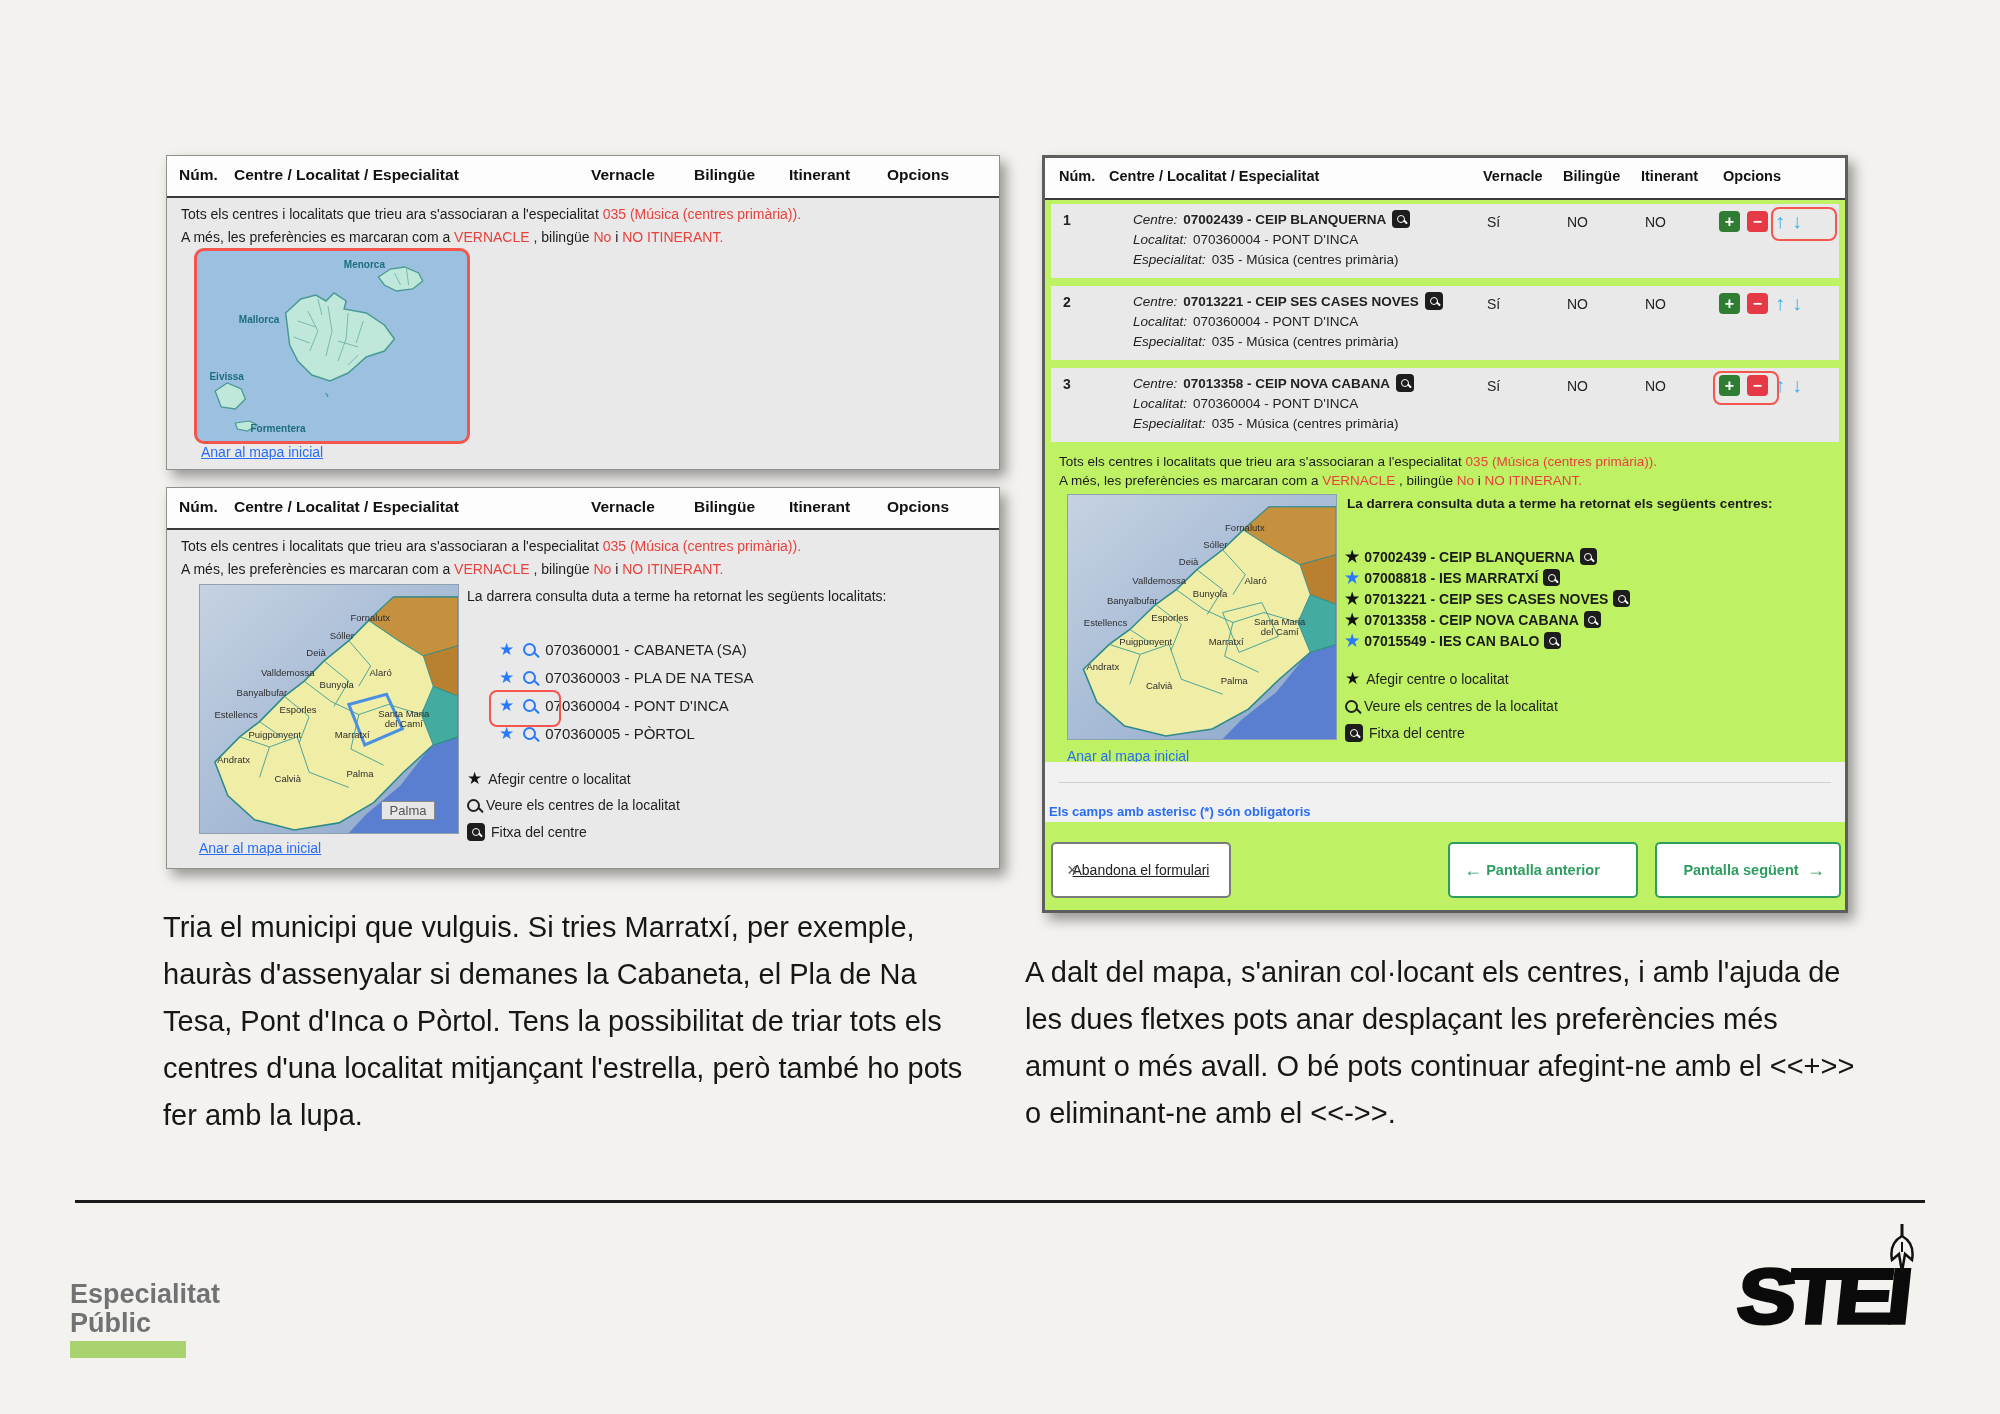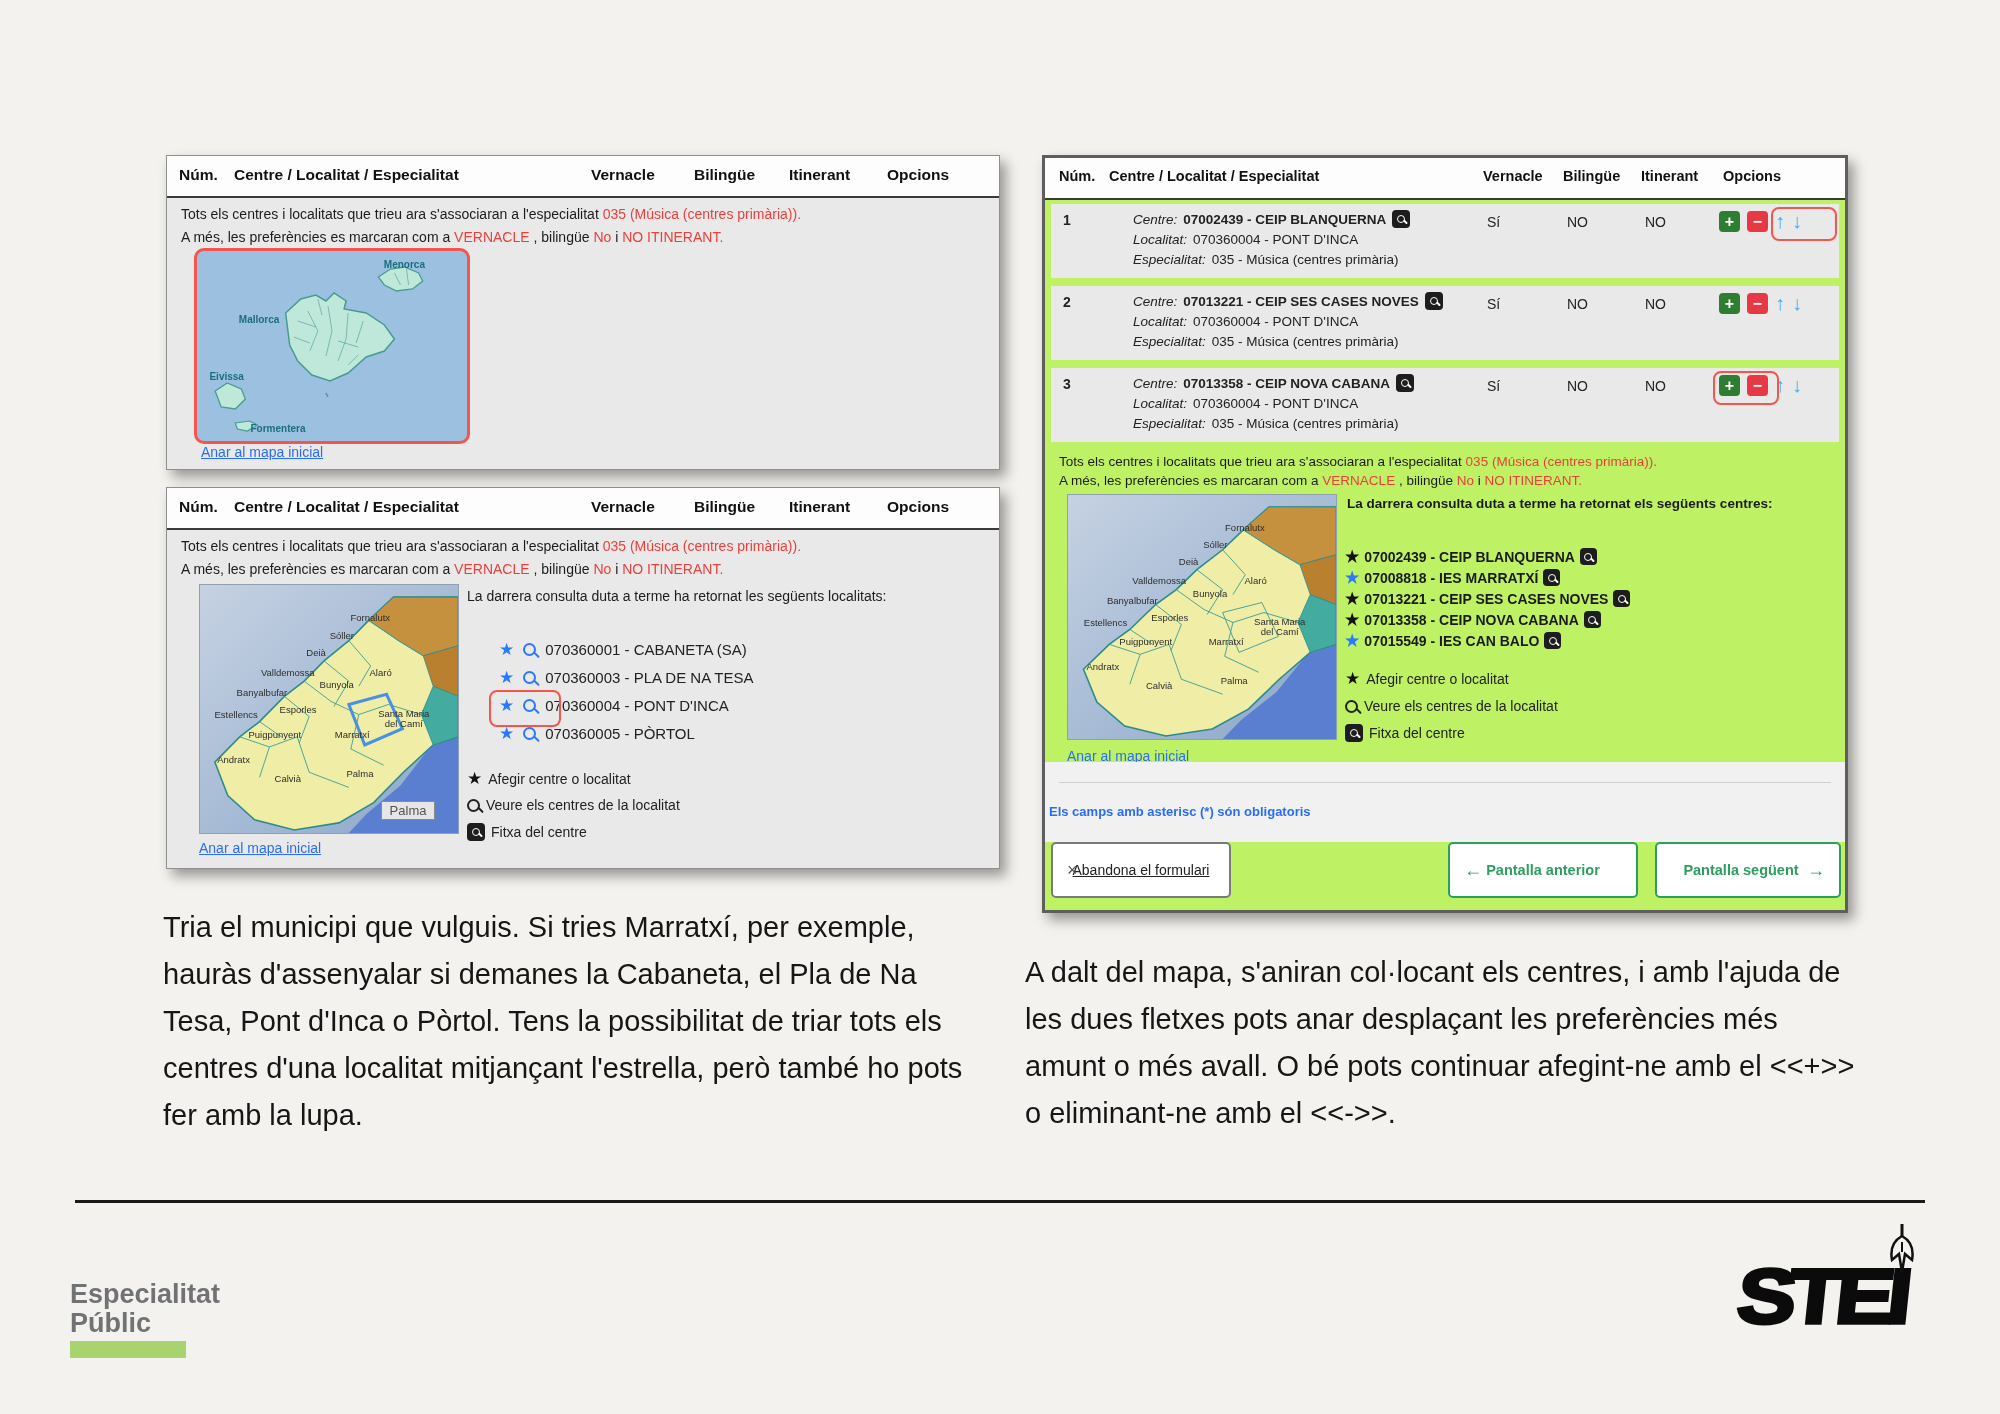--- a/index.html
+++ b/index.html
@@ -110,21 +110,21 @@
           <path d="M140,90 L160,96"></path>
         <path d="M96,86 L112,92"></path>
           <path d="M160,104 L150,114"></path>
       </g>
       <path d="M180,26 L192,18 L206,16 L220,22 L224,30 L214,38 L198,40 L186,34 Z" fill="#bfe8da" stroke="#4a9a94" stroke-width="1.3"></path>
       <path d="M196,22 L202,34 M208,18 L210,34" stroke="#4a9a94" stroke-width="0.6" fill="none"></path>
       <path d="M18,140 L30,132 L44,138 L48,148 L38,158 L24,156 Z" fill="#bfe8da" stroke="#4a9a94" stroke-width="1.3"></path>
       <path d="M38,172 L52,170 L60,174 L50,180 L40,178 Z" fill="#bfe8da" stroke="#4a9a94" stroke-width="1.2"></path>
       <path d="M128,142 L130,146" stroke="#4a9a94" stroke-width="1.5"></path>
     </svg>
-    <span class="maplabel" style="left:62%;top:7%;margin-left:40px;">Menorca</span>
+    <span class="maplabel" style="left:62%;top:7%;">Menorca</span>
     <span class="maplabel" style="left:23%;top:36%;">Mallorca</span>
     <span class="maplabel" style="left:11%;top:66%;">Eivissa</span>
     <span class="maplabel" style="left:30%;top:93%;">Formentera</span>
   </div>
   <a class="maplink" style="left:34px;top:288px;">Anar al mapa inicial</a>
 </section>
 
 <section class="panel" style="left:166px;top:487px;width:832px;height:380px;">
   <div class="phead">
     <span style="left:12px">Núm.</span>
@@ -431,21 +431,21 @@
   </div>
   <div class="legend-row" style="left:300px;top:566px;">
     <span class="lupa-box">
         <span class="lupa"></span>
       </span>
     <span>Fitxa del centre</span>
   </div>
 
   <a class="maplink" style="left:22px;top:590px;">Anar al mapa inicial</a>
 
-  <div class="pfoot" style="top:604px;height:80px;">
+  <div class="pfoot" style="top:604px;height:60px;">
     <div class="divider" style="top:20px;"></div>
     <span class="bluenote" style="left:4px;top:42px;">Els camps amb asterisc (*) són obligatoris</span>
   </div>
 
   <div class="btn btn-gray" style="left:6px;top:684px;width:176px;height:52px;">
     <span class="side-ic" style="color:#555;">×</span>
     <span class="two-line">Abandona el formulari</span>
   </div>
   <div class="btn btn-green" style="left:403px;top:684px;width:186px;height:52px;">
     <span class="side-ic">←</span>

